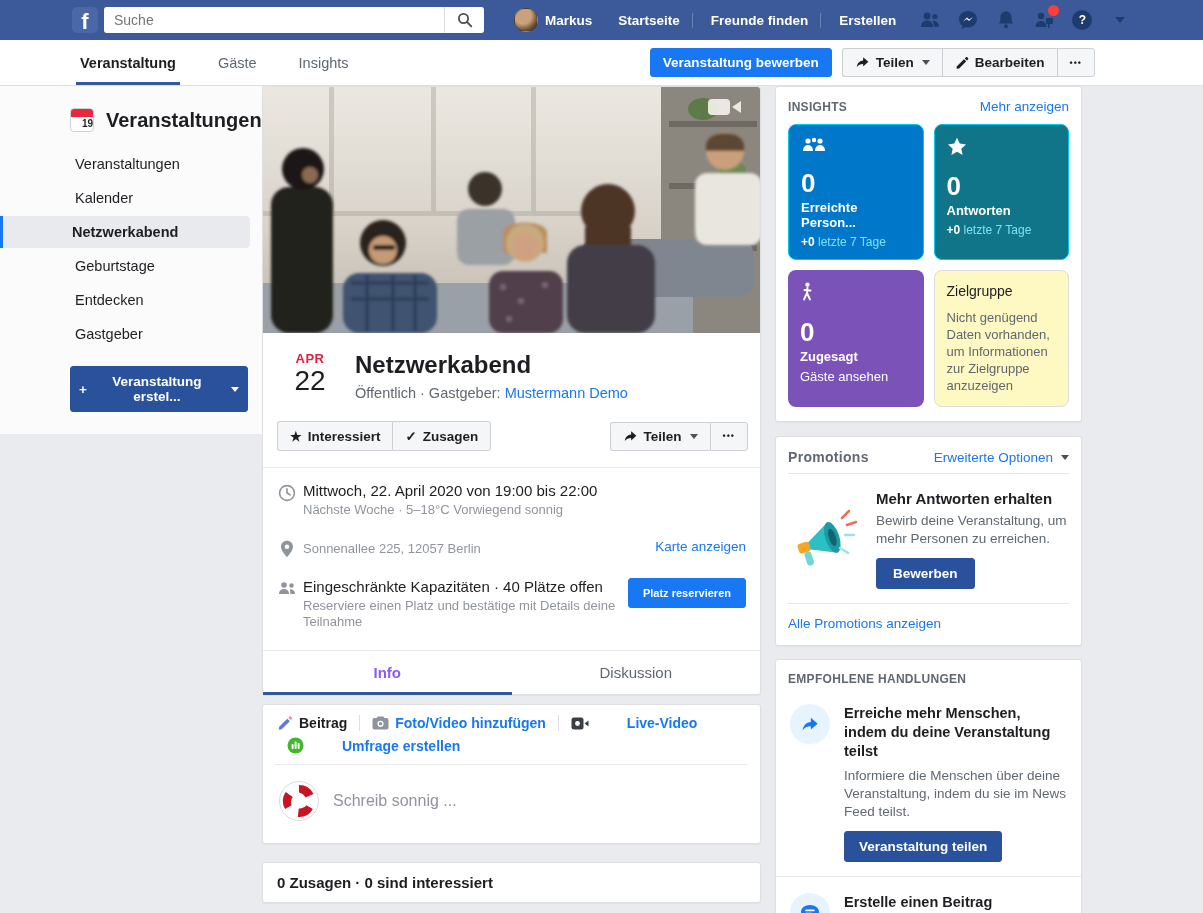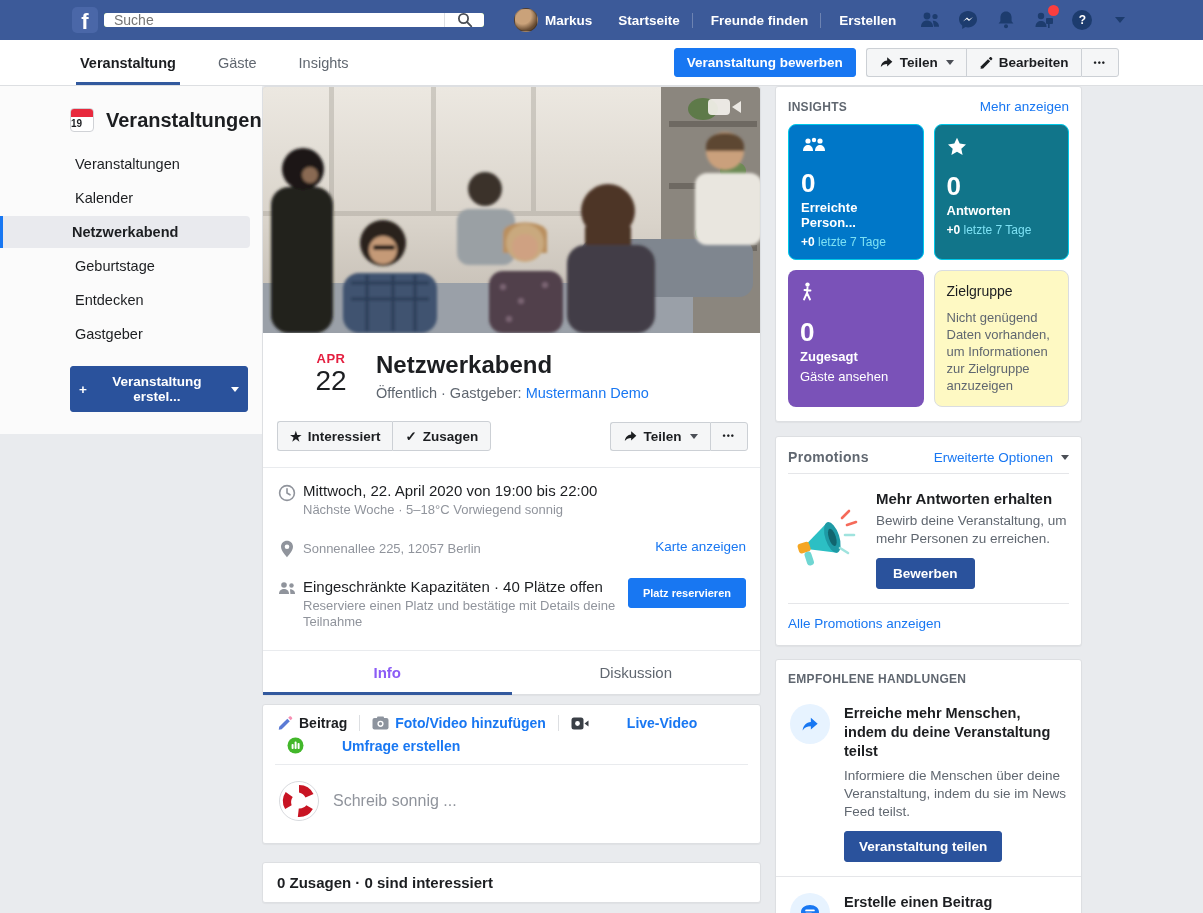--- a/index.html
+++ b/index.html
@@ -3,73 +3,73 @@
 <meta charset="utf-8">
 <style>
   * { margin:0; padding:0; box-sizing:border-box; }
   html,body { width:1203px; height:913px; }
   body { font-family:"Liberation Sans", sans-serif; font-size:14px; color:#1c1e21; }
   .page { position:relative; width:1203px; height:913px; background:#e9ebee; overflow:hidden; }
 
   
   .topbar { position:absolute; top:0; left:0; right:0; height:40px; background:#3c5a99; display:flex; align-items:center; padding:0 20px 0 72px; z-index:30; }
   .fb-logo { width:26px; height:26px; background:#4a67a8; border-radius:5px; color:#fff; font-weight:bold; font-size:22px; display:flex; align-items:flex-end; justify-content:center; line-height:22px; cursor:pointer; }
-  .search-wrap { display:flex; margin-left:4px; height:14px; width:380px; background:#84cc16; border-radius:3px; overflow:hidden; }
+  .search-wrap { display:flex; margin-left:4px; height:26px; width:380px; background:#84cc16; border-radius:3px; overflow:hidden; }
   .search-input { flex:1; border:none; outline:none; padding:0 10px; font-size:14px; font-family:"Liberation Sans",sans-serif; color:#1c1e21; }
   .search-btn { width:40px; border:none; background:#fff; border-left:1px solid #dddfe2; display:flex; align-items:center; justify-content:center; cursor:pointer; }
   .topbar-right { display:flex; align-items:center; margin-left:22px; gap:6px; }
   .profile-chip { display:flex; align-items:center; gap:7px; padding:0 8px; cursor:pointer; }
   .avatar-sm { width:24px; height:24px; border-radius:50%; background:radial-gradient(circle at 35% 30%, #caa27a 0 40%, #6b4f35 70%, #41301f); border:1px solid rgba(0,0,0,.2); }
   .profile-name, .top-link { color:#fff; font-weight:bold; font-size:13.5px; text-decoration:none; }
   .top-link { padding:0 12px; border-right:1px solid rgba(255,255,255,.25); cursor:pointer; }
   .top-link:last-of-type { border-right:none; }
   .top-icon { position:relative; width:32px; height:32px; display:flex; align-items:center; justify-content:center; cursor:pointer; }
   .badge-dot { position:absolute; top:1px; right:1px; width:11px; height:11px; background:#fa3e3e; border-radius:50%; }
   .help-circle { width:20px; height:20px; border-radius:50%; background:#1d3c6e; color:#fff; font-weight:bold; font-size:12px; display:flex; align-items:center; justify-content:center; }
   .caret-down-w { width:0; height:0; border-left:5px solid transparent; border-right:5px solid transparent; border-top:6px solid #1d3c6e; }
 
   
-  .subbar { position:absolute; top:40px; left:0; right:0; height:46px; background:#fff; border-bottom:1px solid #dddfe2; display:flex; align-items:center; padding:0 84px 0 80px; z-index:20; }
+  .subbar { position:absolute; top:40px; left:0; right:0; height:46px; background:#fff; border-bottom:1px solid #dddfe2; display:flex; align-items:center; padding:0 108px 0 80px; z-index:20; }
   .tabs { display:flex; gap:42px; height:100%; }
   .tab { display:flex; align-items:center; height:100%; font-size:14.5px; color:#606770; cursor:pointer; position:relative; }
   .tab.active { color:#1c1e21; font-weight:bold; }
   .tab.active::after { content:""; position:absolute; left:-4px; right:-4px; bottom:0; height:3px; background:#32599e; }
   .subbar-right { margin-left:auto; display:flex; align-items:center; gap:10px; }
   .btn { border:1px solid #ccd0d5; background:#f5f6f7; border-radius:3px; font-family:"Liberation Sans",sans-serif; font-size:13.5px; font-weight:bold; color:#1c1e21; padding:6px 12px; cursor:pointer; display:inline-flex; align-items:center; gap:6px; }
   .btn-blue { background:#1877f2; border-color:#1877f2; color:#fff; }
   .btn-navy { background:#2a529c; border-color:#2a529c; color:#fff; }
   .btn-group { display:inline-flex; }
   .btn-group .btn { border-radius:0; border-right-width:0; }
   .btn-group .btn:first-child { border-radius:3px 0 0 3px; }
   .btn-group .btn:last-child { border-radius:0 3px 3px 0; border-right-width:1px; }
   .caret-dark { width:0; height:0; border-left:4px solid transparent; border-right:4px solid transparent; border-top:5px solid #4b4f56; margin-left:2px; }
   .dots { font-size:9px; letter-spacing:1px; color:#1c1e21; }
 
   
   .sidebar { position:absolute; top:86px; left:0; width:262px; background:#fbfbfb; padding:16px 0 22px 0; }
   .sidebar-head { display:flex; align-items:center; gap:12px; padding:6px 16px 14px 70px; }
   .cal-icon { width:24px; height:24px; border:1px solid #d0d2d6; border-radius:4px; background:#fff; overflow:hidden; flex:0 0 auto; }
   .cal-top { height:8px; background:#e8293d; }
-  .cal-num { font-size:10px; font-weight:bold; color:#1c1e21; text-align:left; line-height:14px; }
+  .cal-num { font-size:10px; font-weight:bold; color:#1c1e21; text-align:right; line-height:14px; }
   .sidebar-title { font-size:20px; font-weight:bold; color:#1c1e21; }
   .side-item { display:flex; align-items:center; height:32px; padding-left:72px; font-size:14.5px; color:#1c1e21; cursor:pointer; border-left:3px solid transparent; margin:2px 12px 2px 0; }
   .side-item.selected { background:#e9eaee; border-left:3px solid #1877f2; font-weight:bold; border-radius:0 4px 4px 0; padding-left:69px; }
   .create-btn { margin:14px 14px 0 70px; width:178px; justify-content:center; padding:7px 8px; font-size:13.5px; }
   .caret-white { width:0; height:0; border-left:4px solid transparent; border-right:4px solid transparent; border-top:5px solid #fff; margin-left:4px; }
 
   
   .card { background:#fff; border:1px solid #dddfe2; border-radius:3px; box-shadow:0 1px 1px rgba(0,0,0,.04); }
 
   .event-col { position:absolute; top:86px; left:262px; width:499px; }
   .cover { position:relative; height:246px; border-radius:3px 3px 0 0; overflow:hidden; background:#cfc9c2; }
   .cover svg { display:block; }
   .cam-badge { position:absolute; top:10px; right:18px; opacity:.9; }
 
   .event-head { display:flex; gap:26px; padding:18px 14px 12px 28px; }
-  .date-block { text-align:center; width:38px;margin-left:21px; }
+  .date-block { text-align:center; width:38px; }
   .date-month { color:#e41e3f; font-weight:bold; font-size:13px; letter-spacing:.5px; }
   .date-day { font-size:28px; color:#1c1e21; line-height:30px; }
   .event-title { font-size:24px; font-weight:bold; color:#1c1e21; }
   .event-meta { margin-top:6px; font-size:14.5px; color:#606770; }
   .link { color:#1877f2; text-decoration:none; cursor:pointer; }
   .event-actions { display:flex; align-items:center; padding:8px 12px 16px 14px; border-bottom:1px solid #e9ebee; }
   .star-glyph { font-size:13px; }
   .check-glyph { font-weight:bold; }
 
   .detail-row { display:flex; padding:14px 14px 6px 14px; }

